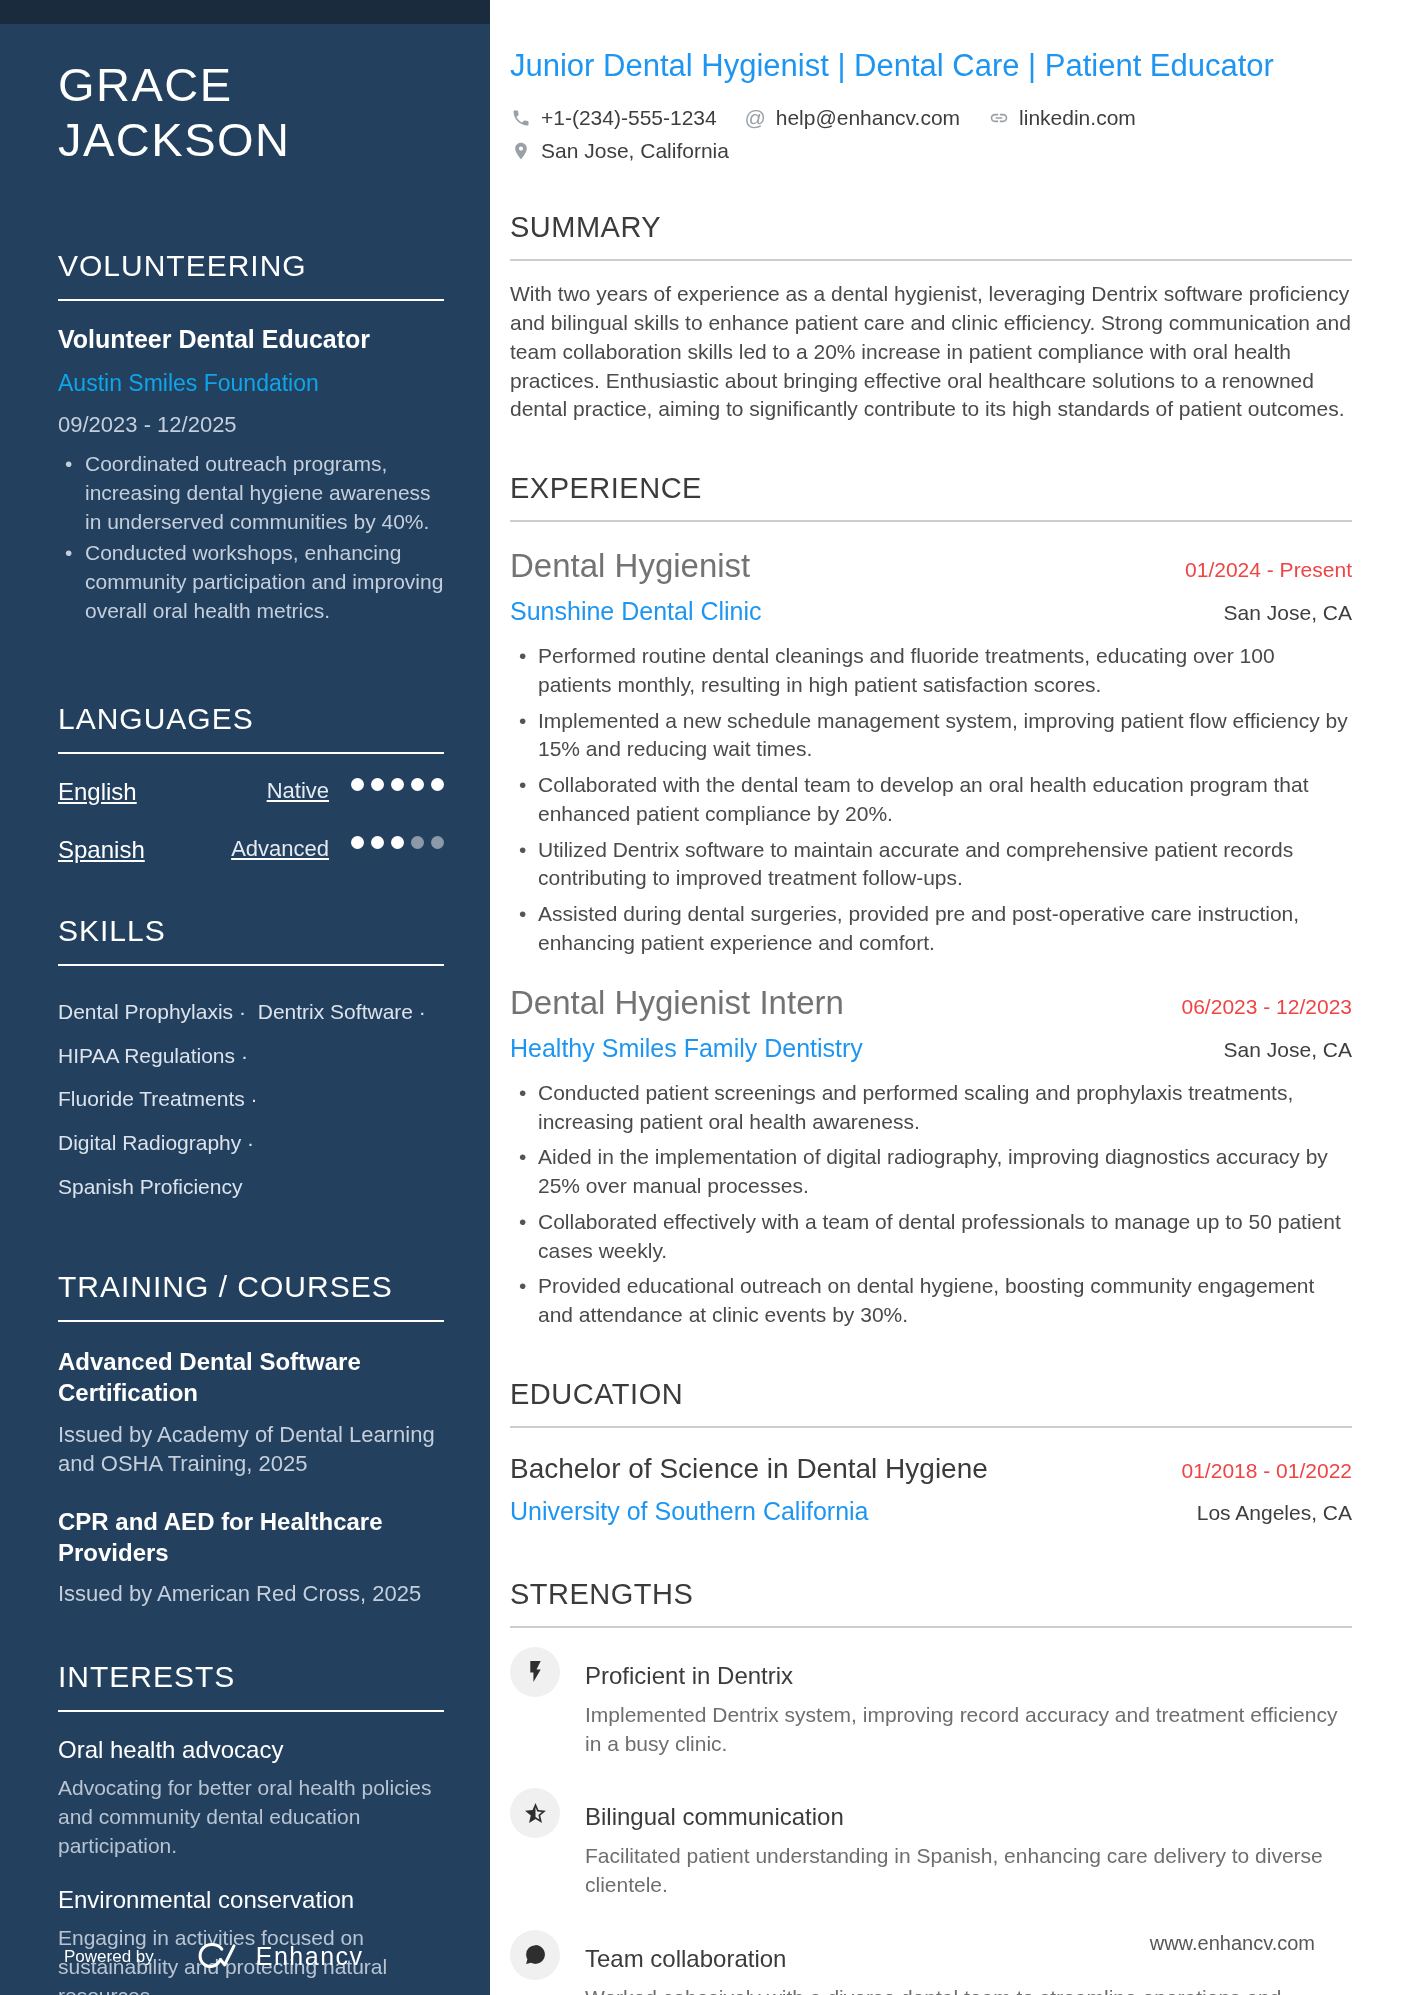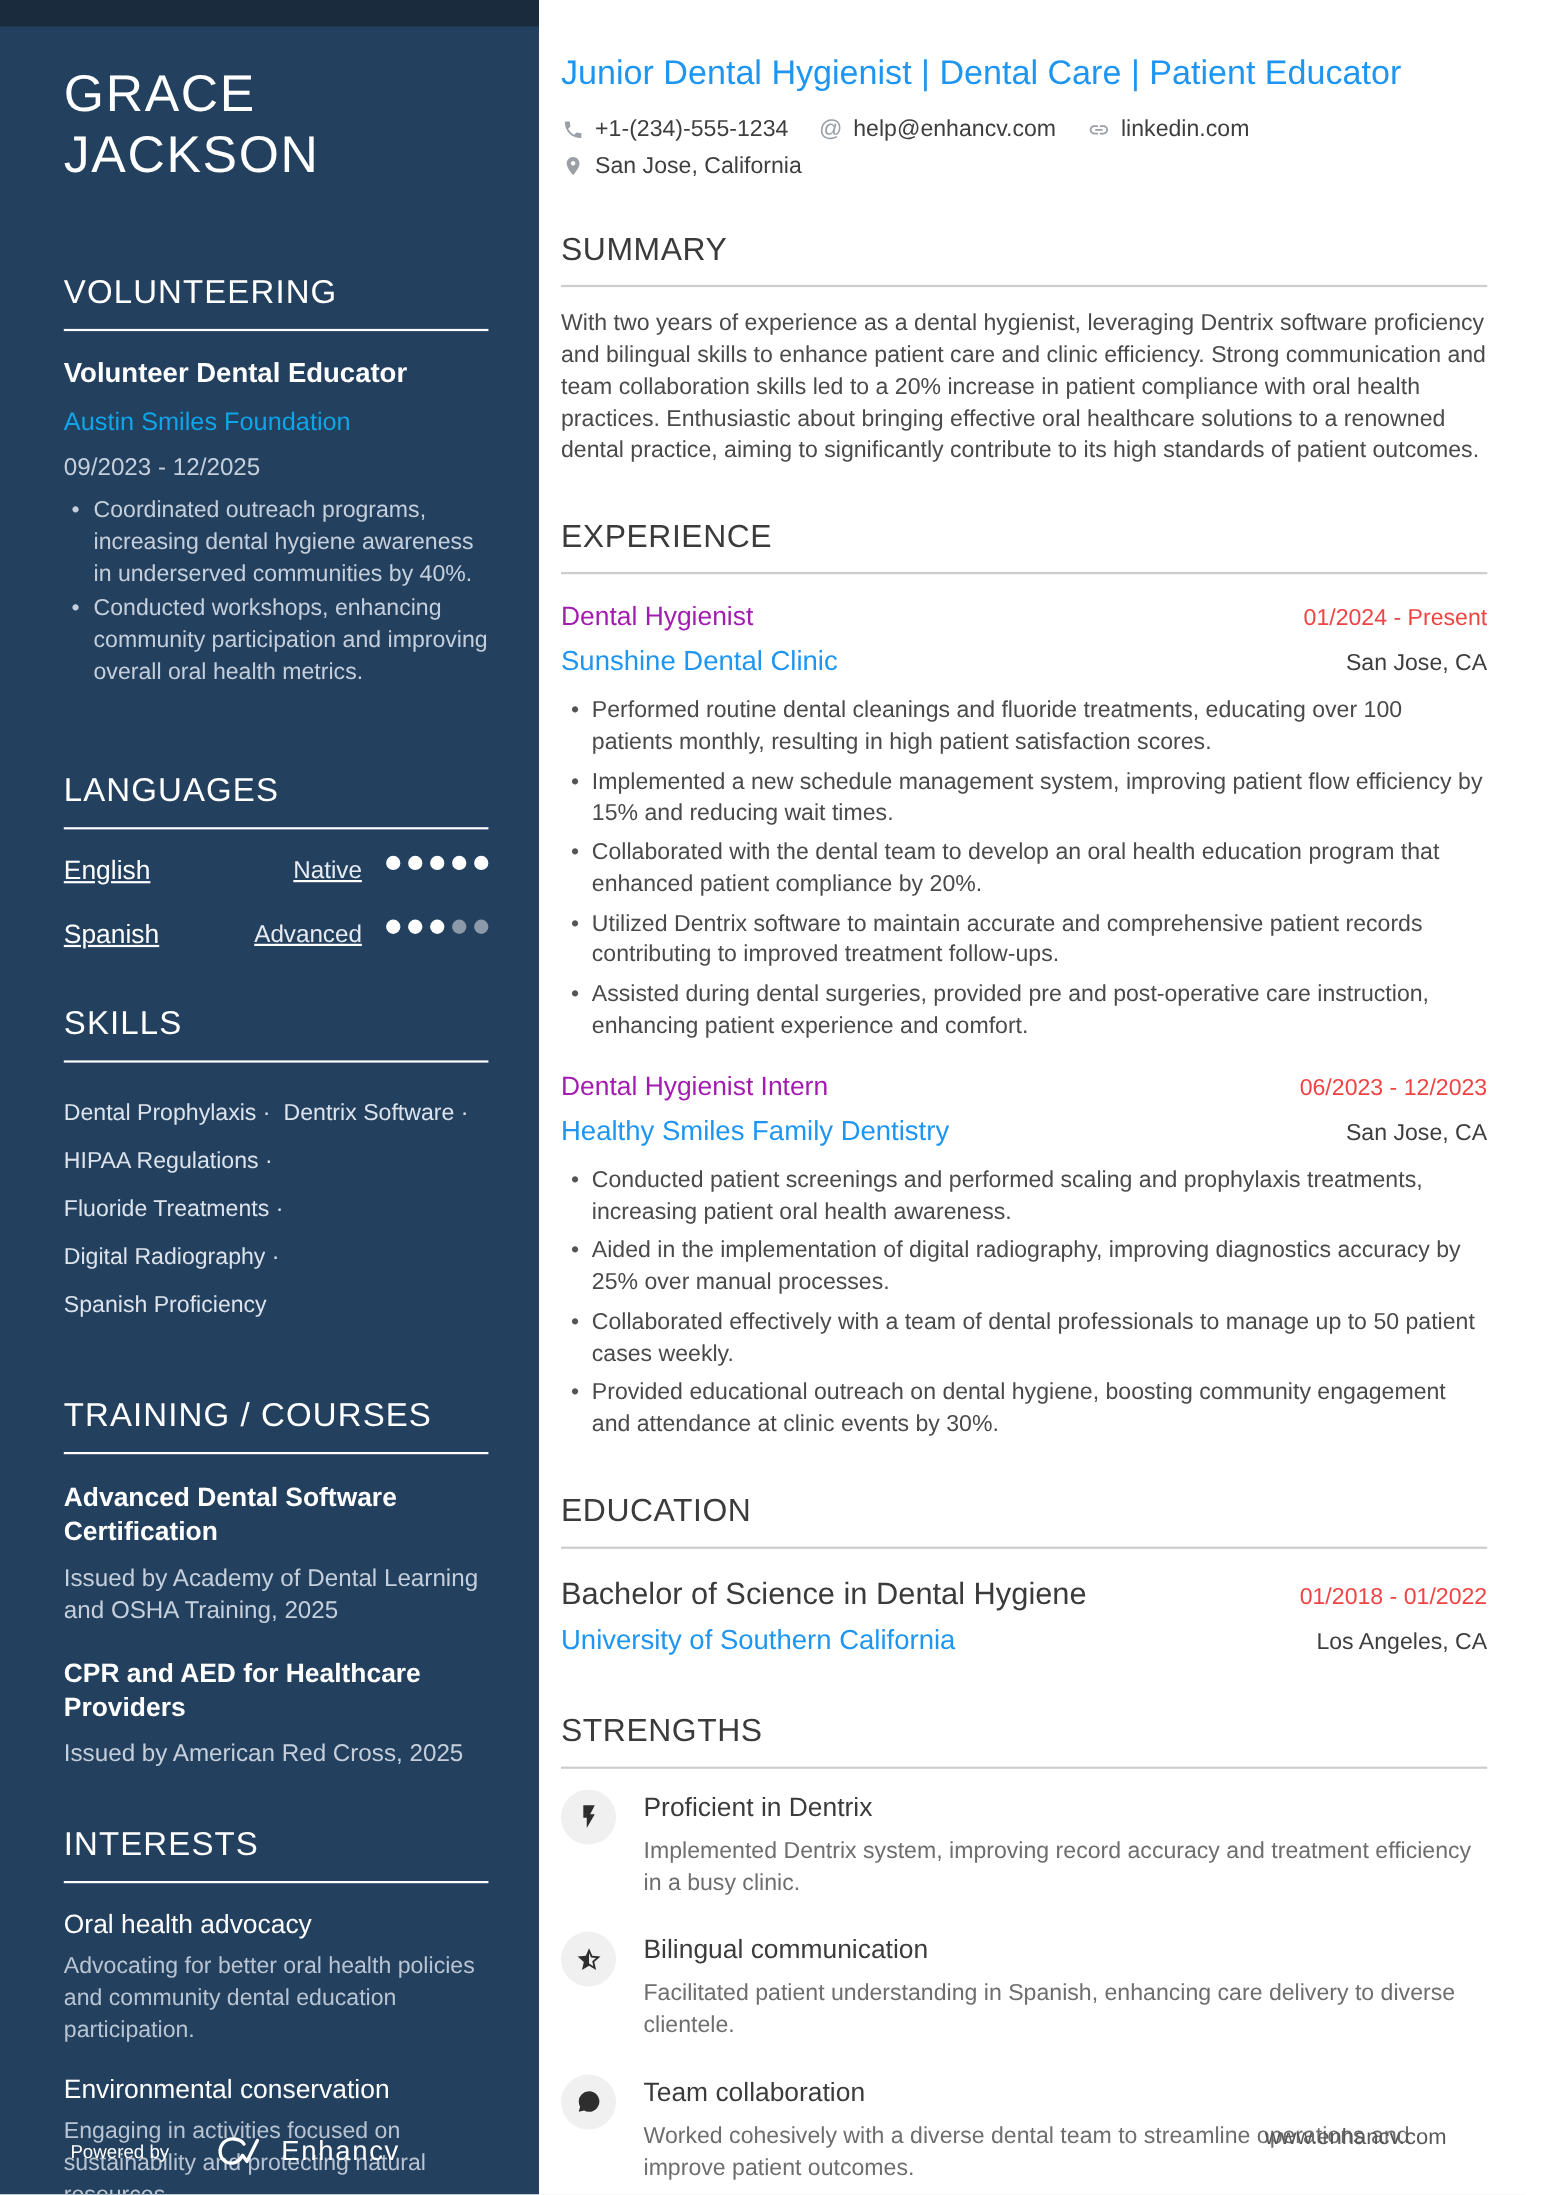--- a/index.html
+++ b/index.html
@@ -56,35 +56,35 @@
   .c-icon svg { width:20px; height:20px; fill:#9AA0A6; }
   .at-glyph { font-size:21px; color:#9AA0A6; }
 
   .m-section { margin-top:48px; }
   .m-heading { font-size:29px; font-weight:400; letter-spacing:0.5px; color:#3B3B3B; }
   .m-rule { border-bottom:2px solid #CDCDCD; margin:15px 0 19px 0; }
   .summary-text { font-size:21px; color:#4A4A4A; line-height:1.37; }
 
   .job { margin-bottom:20px; }
   .row-between { display:flex; justify-content:space-between; align-items:baseline; }
-  .job-title { font-size:24px; font-weight:400; color:#a21caf; margin:6px 0 12px 0; }
+  .job-title { font-size:33px; font-weight:400; color:#737373; margin:6px 0 12px 0; }
   .job-dates { font-size:21px; color:#ef4444; white-space:nowrap; }
   .company { font-size:25px; font-weight:400; color:#1E96F1; margin-bottom:16px; }
   .job-loc { font-size:21px; color:#3E3E3E; white-space:nowrap; }
   .m-list { list-style:none; }
   .m-list li { font-size:21px; color:#4A4A4A; line-height:1.37; padding-left:28px; position:relative; margin-bottom:7px; }
   .m-list li::before { content:"•"; position:absolute; left:9px; color:#555555; }
 
   .edu-degree { font-size:28px; font-weight:400; color:#3B3B3B; margin:6px 0 12px 0; }
   .edu-school { font-size:25px; color:#1E96F1; margin-bottom:4px; }
 
   .strength { display:flex; margin-bottom:30px; }
   .strength-iconwrap { flex:0 0 50px; width:50px; height:50px; border-radius:50%; background:#F0F0F0; display:flex; align-items:center; justify-content:center; margin-right:25px; }
   .strength-iconwrap svg { width:25px; height:25px; fill:#2E2E2E; }
-  .strength-body { flex:1; }
+  .strength-body { flex:1;margin-top:12px; }
   .strength-title { font-size:24px; color:#3B3B3B; font-weight:400; margin:3px 0 11px 0; }
   .strength-desc { font-size:21px; color:#6E6E6E; line-height:1.37; }
 
   .website { position:absolute; right:95px; bottom:40px; font-size:20px; color:#575757; }
 </style>
 </head>
 <body>
 
 <div class="page">
 

